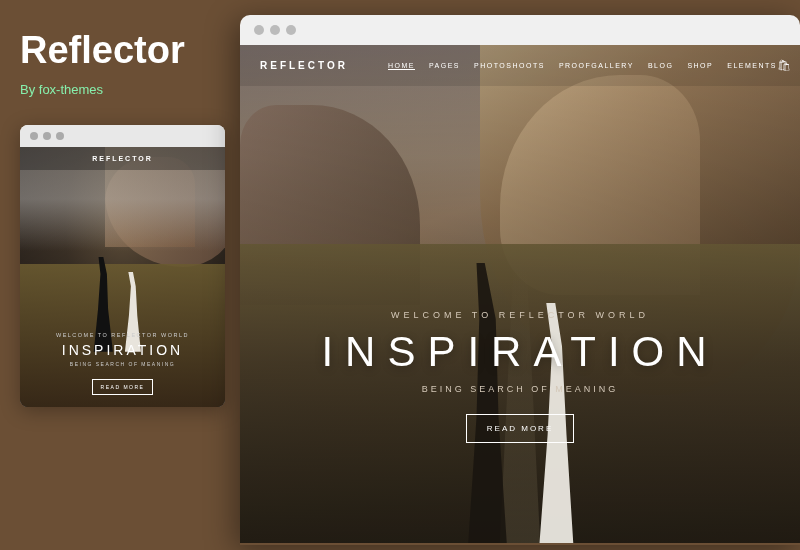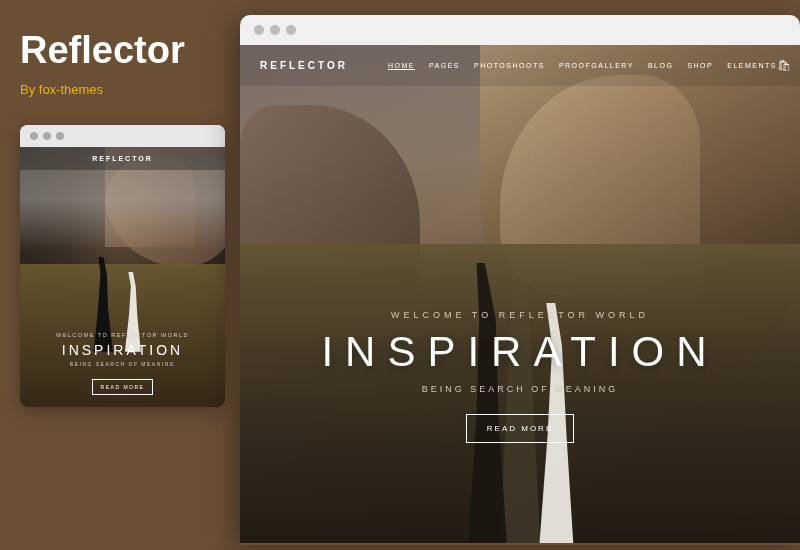--- a/index.html
+++ b/index.html
@@ -39,21 +39,21 @@
     .theme-subtitle {
       font-size: 26px;
       font-weight: 300;
       color: #ffffff;
       font-family: Arial, sans-serif;
       margin-top: 2px;
     }
 
     .theme-author {
       font-size: 13px;
-      color: #eab308;
+      color: #86efac;
       margin-top: 10px;
       font-family: Arial, sans-serif;
     }
 
     
     .small-preview {
       margin-top: 28px;
       width: 205px;
       background: #fff;
       border-radius: 8px;

